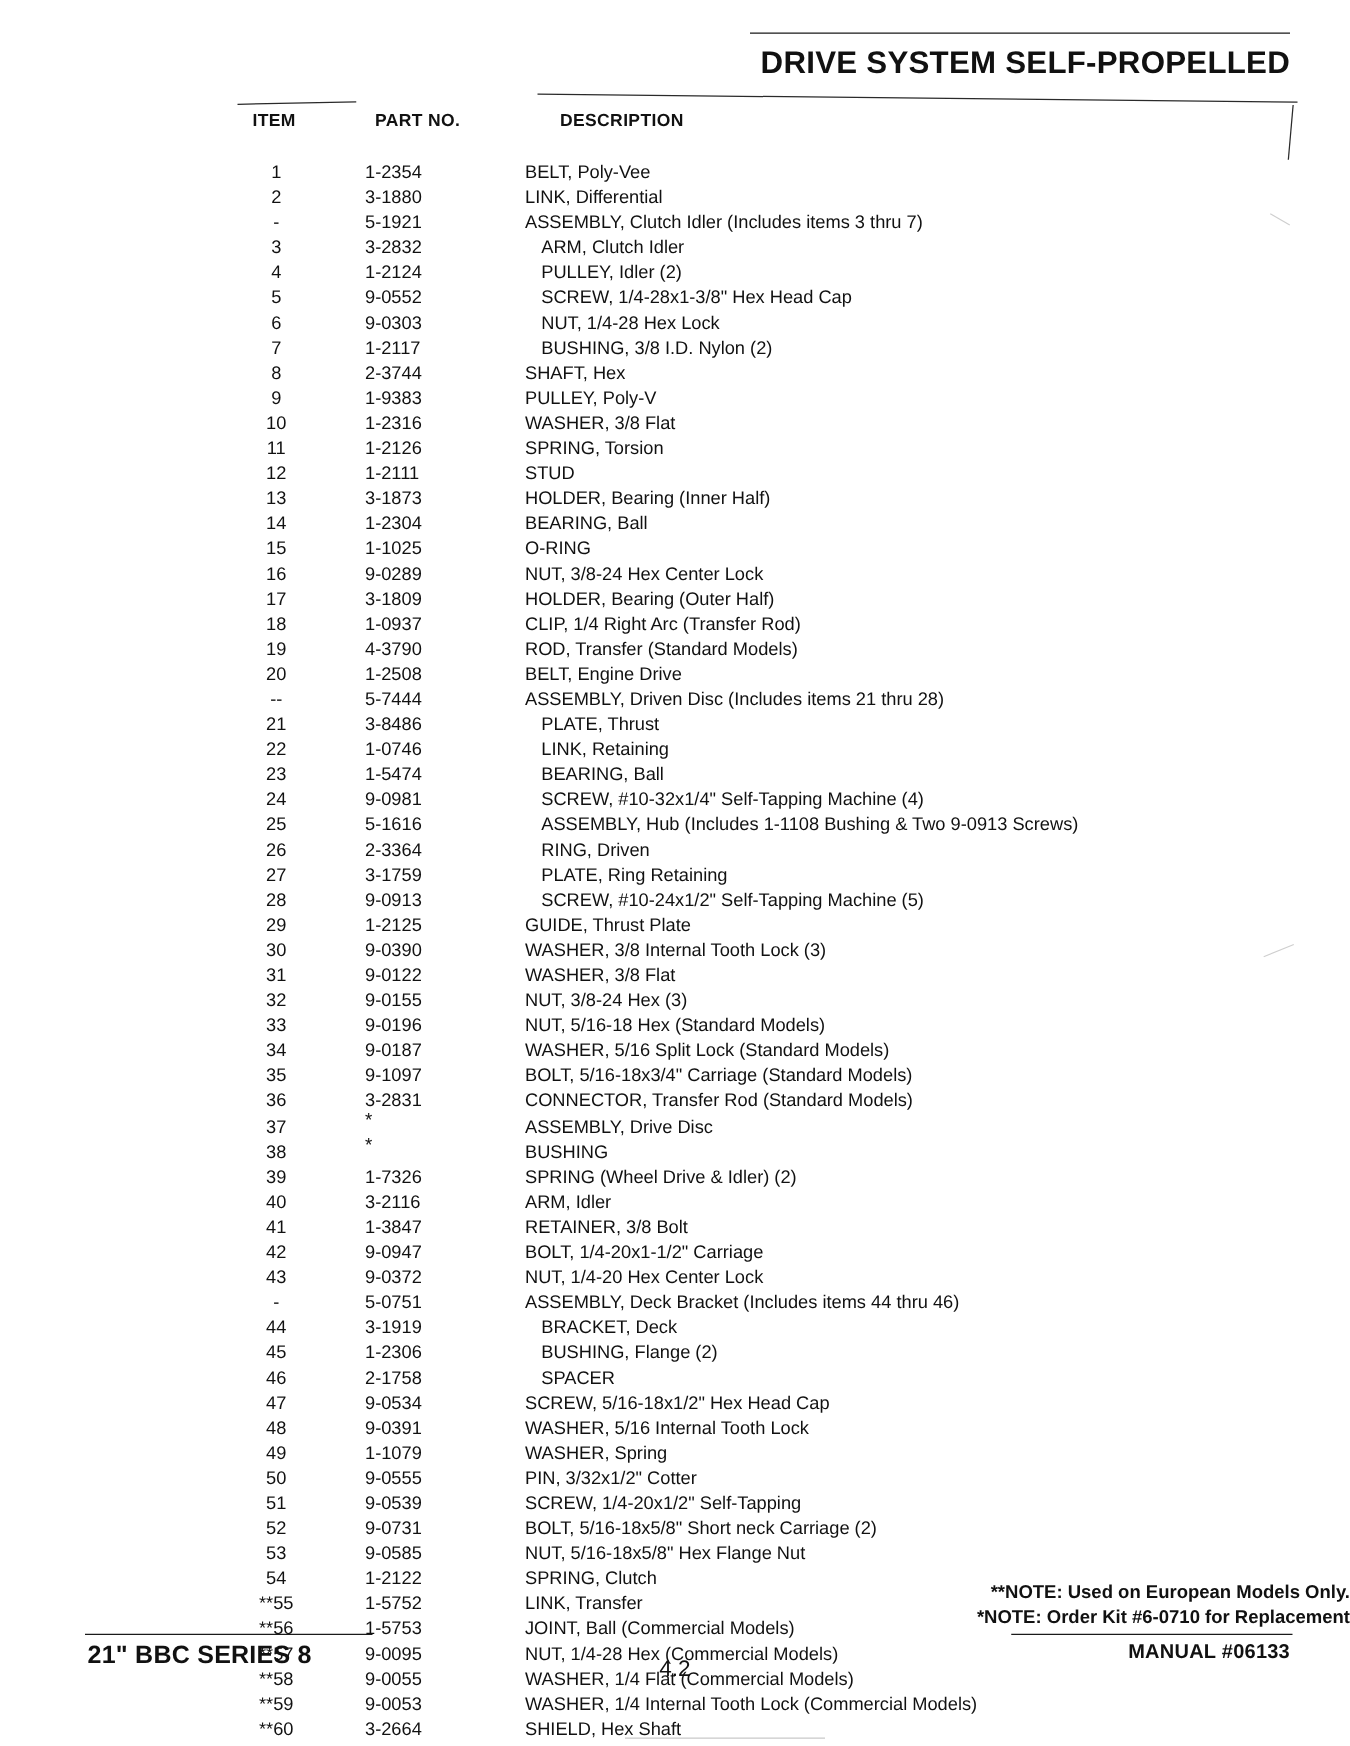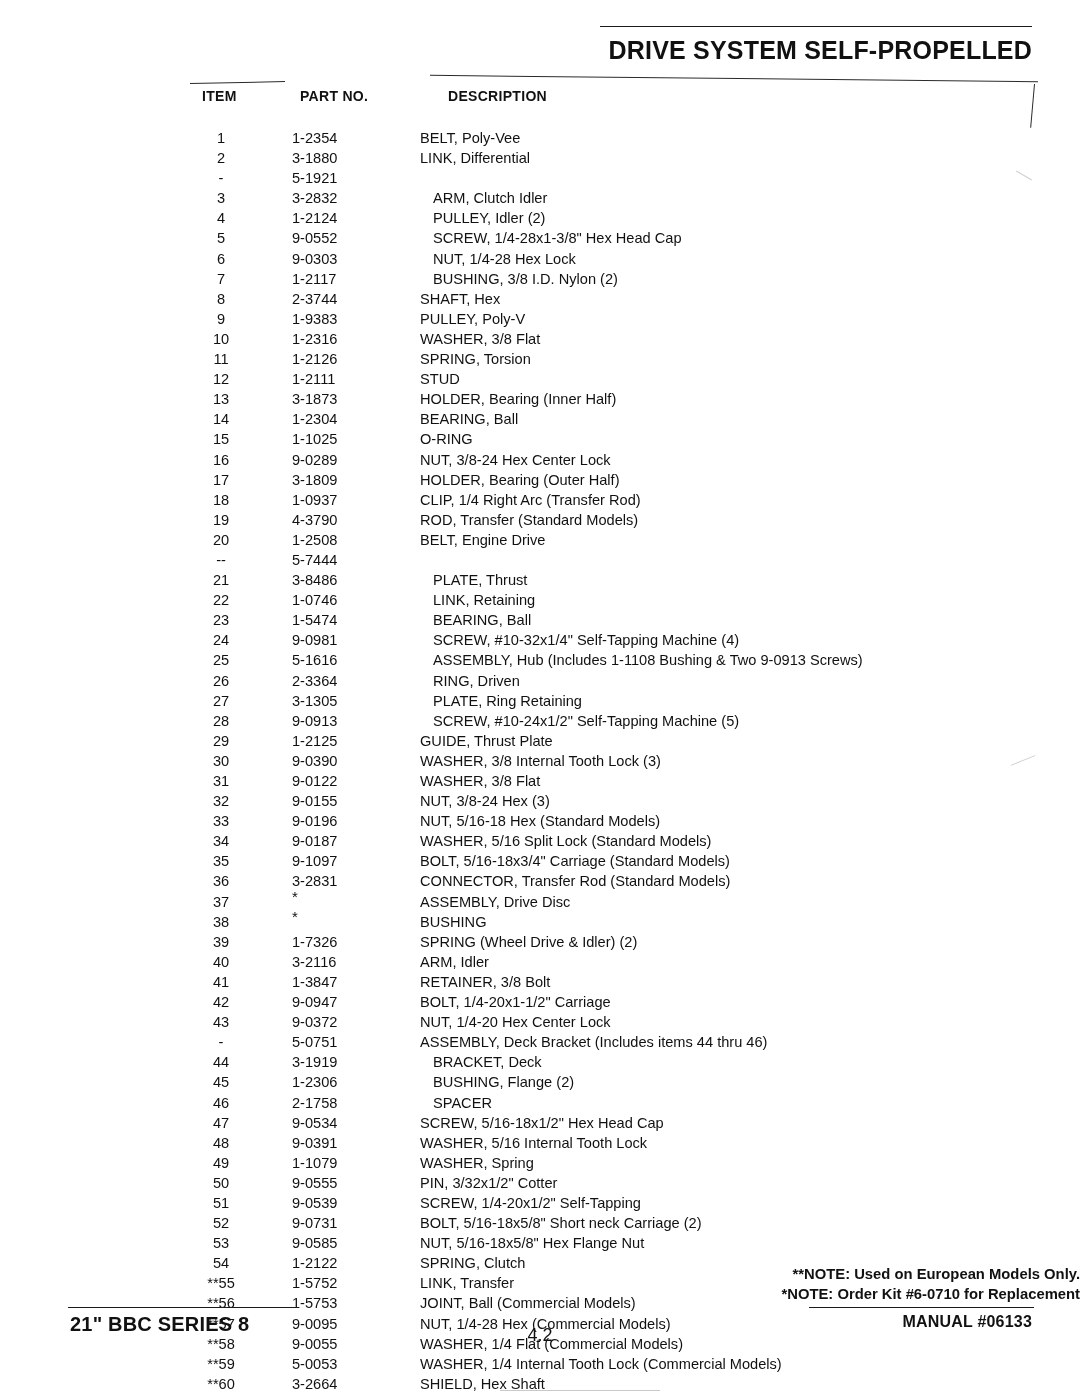--- a/index.html
+++ b/index.html
@@ -225,20 +225,21 @@
           <span class="c-desc">BELT, Poly-Vee</span>
         </div>
         <div class="row">
           <span class="c-item">2</span>
           <span class="c-part">3-1880</span>
           <span class="c-desc">LINK, Differential</span>
         </div>
         <div class="row">
           <span class="c-item">-</span>
           <span class="c-part">5-1921</span>
+          <span class="c-desc">ASSEMBLY, Clutch Idler (Includes items 3 thru 7)</span>
         </div>
         <div class="row">
           <span class="c-item">3</span>
           <span class="c-part">3-2832</span>
           <span class="c-desc indent1">ARM, Clutch Idler</span>
         </div>
         <div class="row">
           <span class="c-item">4</span>
           <span class="c-part">1-2124</span>
           <span class="c-desc indent1">PULLEY, Idler (2)</span>
@@ -319,20 +320,21 @@
           <span class="c-desc">ROD, Transfer (Standard Models)</span>
         </div>
         <div class="row">
           <span class="c-item">20</span>
           <span class="c-part">1-2508</span>
           <span class="c-desc">BELT, Engine Drive</span>
         </div>
         <div class="row">
           <span class="c-item">--</span>
           <span class="c-part">5-7444</span>
+          <span class="c-desc">ASSEMBLY, Driven Disc (Includes items 21 thru 28)</span>
         </div>
         <div class="row">
           <span class="c-item">21</span>
           <span class="c-part">3-8486</span>
           <span class="c-desc indent1">PLATE, Thrust</span>
         </div>
         <div class="row">
           <span class="c-item">22</span>
           <span class="c-part">1-0746</span>
           <span class="c-desc indent1">LINK, Retaining</span>
@@ -352,21 +354,21 @@
           <span class="c-part">5-1616</span>
           <span class="c-desc indent1">ASSEMBLY, Hub (Includes 1-1108 Bushing &amp; Two 9-0913 Screws)</span>
         </div>
         <div class="row">
           <span class="c-item">26</span>
           <span class="c-part">2-3364</span>
           <span class="c-desc indent1">RING, Driven</span>
         </div>
         <div class="row">
           <span class="c-item">27</span>
-          <span class="c-part">3-1305</span>
+          <span class="c-part">3-1759</span>
           <span class="c-desc indent1">PLATE, Ring Retaining</span>
         </div>
         <div class="row">
           <span class="c-item">28</span>
           <span class="c-part">9-0913</span>
           <span class="c-desc indent1">SCREW, #10-24x1/2" Self-Tapping Machine (5)</span>
         </div>
         <div class="row">
           <span class="c-item">29</span>
           <span class="c-part">1-2125</span>
@@ -517,21 +519,21 @@
           <span class="c-part">9-0095</span>
           <span class="c-desc">NUT, 1/4-28 Hex (Commercial Models)</span>
         </div>
         <div class="row">
           <span class="c-item">**58</span>
           <span class="c-part">9-0055</span>
           <span class="c-desc">WASHER, 1/4 Flat (Commercial Models)</span>
         </div>
         <div class="row">
           <span class="c-item">**59</span>
-          <span class="c-part">5-0053</span>
+          <span class="c-part">9-0053</span>
           <span class="c-desc">WASHER, 1/4 Internal Tooth Lock (Commercial Models)</span>
         </div>
         <div class="row">
           <span class="c-item">**60</span>
           <span class="c-part">3-2664</span>
           <span class="c-desc">SHIELD, Hex Shaft</span>
         </div>
         <div class="row">
           <span class="c-item">61</span>
           <span class="c-part">1-6380</span>

